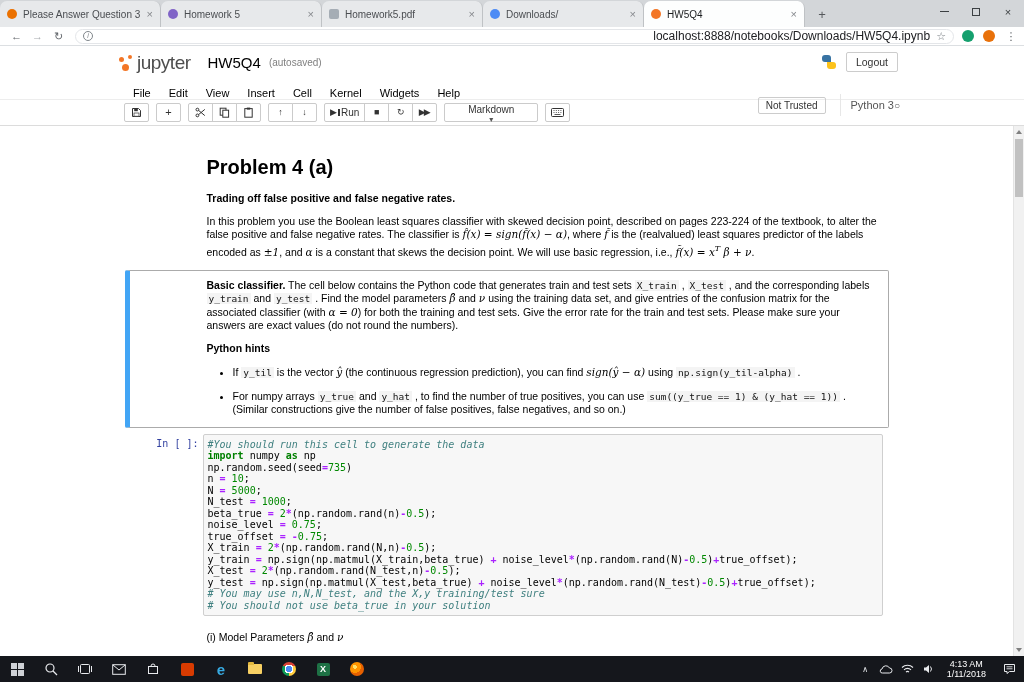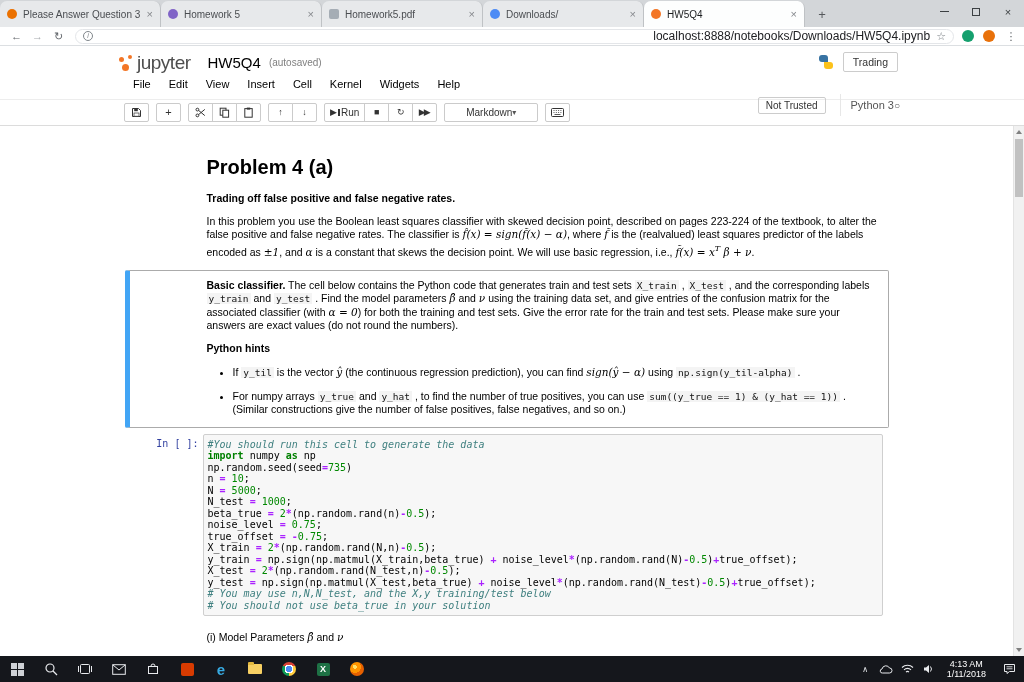--- a/index.html
+++ b/index.html
@@ -49,38 +49,38 @@
 .m2{width:4px;height:4px;left:9px;top:1px;}
 .m3{width:7px;height:7px;left:3px;top:10px;}
 .logo-text{font-size:19px;color:#4e4e4e;letter-spacing:-0.5px;line-height:1;}
 .nb-title{font-size:15px;color:#000;margin-left:17px;}
 .autosave{font-size:10px;color:#808080;margin-left:8px;}
 .jp-header-right{position:absolute;right:126px;top:0;height:32px;display:flex;align-items:center;gap:10px;}
 .py-logo{position:relative;width:14px;height:14px;}
 .py-top{position:absolute;left:0;top:0;width:9px;height:7px;background:#3873a3;border-radius:3px 3px 0 3px;}
 .py-bot{position:absolute;right:0;bottom:0;width:9px;height:7px;background:#fcc21b;border-radius:0 3px 3px 3px;}
 .logout{font-size:10.5px;color:#333;background:#fff;border:1px solid #ccc;border-radius:2px;padding:3px 9px;font-family:inherit;}
-.jp-menubar{position:relative;height:22px;display:flex;align-items:flex-start;padding-left:124px;border-bottom:1px solid #ededed;font-size:11px;color:#000;}
+.jp-menubar{position:relative;height:22px;display:flex;align-items:flex-end;padding-left:124px;border-bottom:1px solid #ededed;font-size:11px;color:#000;}
 .menu-item{padding:0 9px;cursor:default;}
 .menubar-right{position:absolute;right:124px;top:16px;height:22px;display:flex;align-items:center;}
 .trust{border:1px solid #ccc;border-radius:2px;padding:2px 7px;font-size:10px;color:#333;margin-right:14px;}
 .kernel-ind{display:flex;align-items:center;gap:0;border-left:1px solid #e7e7e7;padding-left:10px;height:22px;font-size:11px;color:#555;}
 .kernel-circle{font-size:10px;color:#555;}
 .jp-toolbar{height:26px;display:flex;align-items:center;padding-left:124px;border-bottom:1px solid #dcdcdc;}
 .tgroup{display:flex;margin-right:7px;}
 .tbtn{height:19px;min-width:25px;background:#fff;border:1px solid #cbcbcb;border-radius:2px;display:flex;align-items:center;justify-content:center;color:#333;font-family:inherit;font-size:10px;padding:0 5px;}
 .tgroup .tbtn + .tbtn{margin-left:-1px;border-radius:0;}
 .tgroup .tbtn:first-child{border-radius:2px 0 0 2px;}
 .tgroup .tbtn:last-child{border-radius:0 2px 2px 0;}
 .tgroup .tbtn:only-child{border-radius:2px;}
 .glyph{font-size:9px;line-height:1;color:#333;}
 .run-bar{width:2px;height:7px;background:#333;margin-left:1px;}
 .run-text{margin-left:1px;font-size:10px;}
 .ff{letter-spacing:-2px;padding-right:2px;}
-.dropdown{width:94px;justify-content:center;}
+.dropdown{width:94px;justify-content:flex-start;flex-direction:column;}
 .caret{font-size:8px;color:#555;}
 
 
 .jp-notebook{position:absolute;top:80px;left:0;right:11px;bottom:0;overflow:hidden;}
 .nb-container{width:764px;margin:0 auto;padding-top:12px;}
 .cell{display:flex;padding:5px;border:1px solid transparent;border-left-width:5px;border-radius:2px;}
 .cell.selected{border-color:#ababab;border-left-color:#42A5F5;}
 .prompt{flex:none;width:64px;text-align:right;font-family:"DejaVu Sans Mono",monospace;font-size:10px;line-height:12px;color:#303F9F;padding-top:4px;margin-right:4px;white-space:pre;}
 .md-body{flex:1;min-width:0;padding:3px 4px;font-size:10.5px;line-height:13.5px;color:#000;}
 .md-body h1{font-size:20px;line-height:23px;margin:9px 0 13px;color:#000;}
@@ -195,21 +195,21 @@
         </span>
       <span class="logo-text">jupyter</span>
     </div>
     <span class="nb-title">HW5Q4</span>
     <span class="autosave">(autosaved)</span>
     <div class="jp-header-right">
       <span class="py-logo">
           <i class="py-top"></i>
           <i class="py-bot"></i>
         </span>
-      <button class="logout">Trading</button>
+      <button class="logout">Logout</button>
     </div>
   </div>
 
   <div class="jp-menubar">
     <span class="menu-item">File</span>
     <span class="menu-item">Edit</span>
     <span class="menu-item">View</span>
     <span class="menu-item">Insert</span>
     <span class="menu-item">Cell</span>
     <span class="menu-item">Kernel</span>
@@ -333,21 +333,21 @@
             <div class="cm-line">n <span class="tok-o">=</span> <span class="tok-n">10</span>;</div>
             <div class="cm-line">N <span class="tok-o">=</span> <span class="tok-n">5000</span>;</div>
             <div class="cm-line">N_test <span class="tok-o">=</span> <span class="tok-n">1000</span>;</div>
             <div class="cm-line">beta_true <span class="tok-o">=</span> <span class="tok-n">2</span><span class="tok-o">*</span>(np.random.rand(n)<span class="tok-o">-</span><span class="tok-n">0.5</span>);</div>
             <div class="cm-line">noise_level <span class="tok-o">=</span> <span class="tok-n">0.75</span>;</div>
             <div class="cm-line">true_offset <span class="tok-o">=</span> <span class="tok-o">-</span><span class="tok-n">0.75</span>;</div>
             <div class="cm-line">X_train <span class="tok-o">=</span> <span class="tok-n">2</span><span class="tok-o">*</span>(np.random.rand(N,n)<span class="tok-o">-</span><span class="tok-n">0.5</span>);</div>
             <div class="cm-line">y_train <span class="tok-o">=</span> np.sign(np.matmul(X_train,beta_true) <span class="tok-o">+</span> noise_level<span class="tok-o">*</span>(np.random.rand(N)<span class="tok-o">-</span><span class="tok-n">0.5</span>)<span class="tok-o">+</span>true_offset);</div>
             <div class="cm-line">X_test <span class="tok-o">=</span> <span class="tok-n">2</span><span class="tok-o">*</span>(np.random.rand(N_test,n)<span class="tok-o">-</span><span class="tok-n">0.5</span>);</div>
             <div class="cm-line">y_test <span class="tok-o">=</span> np.sign(np.matmul(X_test,beta_true) <span class="tok-o">+</span> noise_level<span class="tok-o">*</span>(np.random.rand(N_test)<span class="tok-o">-</span><span class="tok-n">0.5</span>)<span class="tok-o">+</span>true_offset);</div>
-            <div class="cm-line"><span class="tok-c"># You may use n,N,N_test, and the X,y training/test below</span></div>
+            <div class="cm-line"><span class="tok-c"># You may use n,N,N_test, and the X,y training/test sure</span></div>
             <div class="cm-line"><span class="tok-c"># You should not use beta_true in your solution</span></div>
           </div>
       </div>
 
       <div class="cell">
         <div class="prompt"></div>
         <div class="md-body">
           <p><span>(i) Model Parameters </span><span class="math">β̂</span><span> and </span><span class="math">ν</span></p>
         </div>
       </div>

